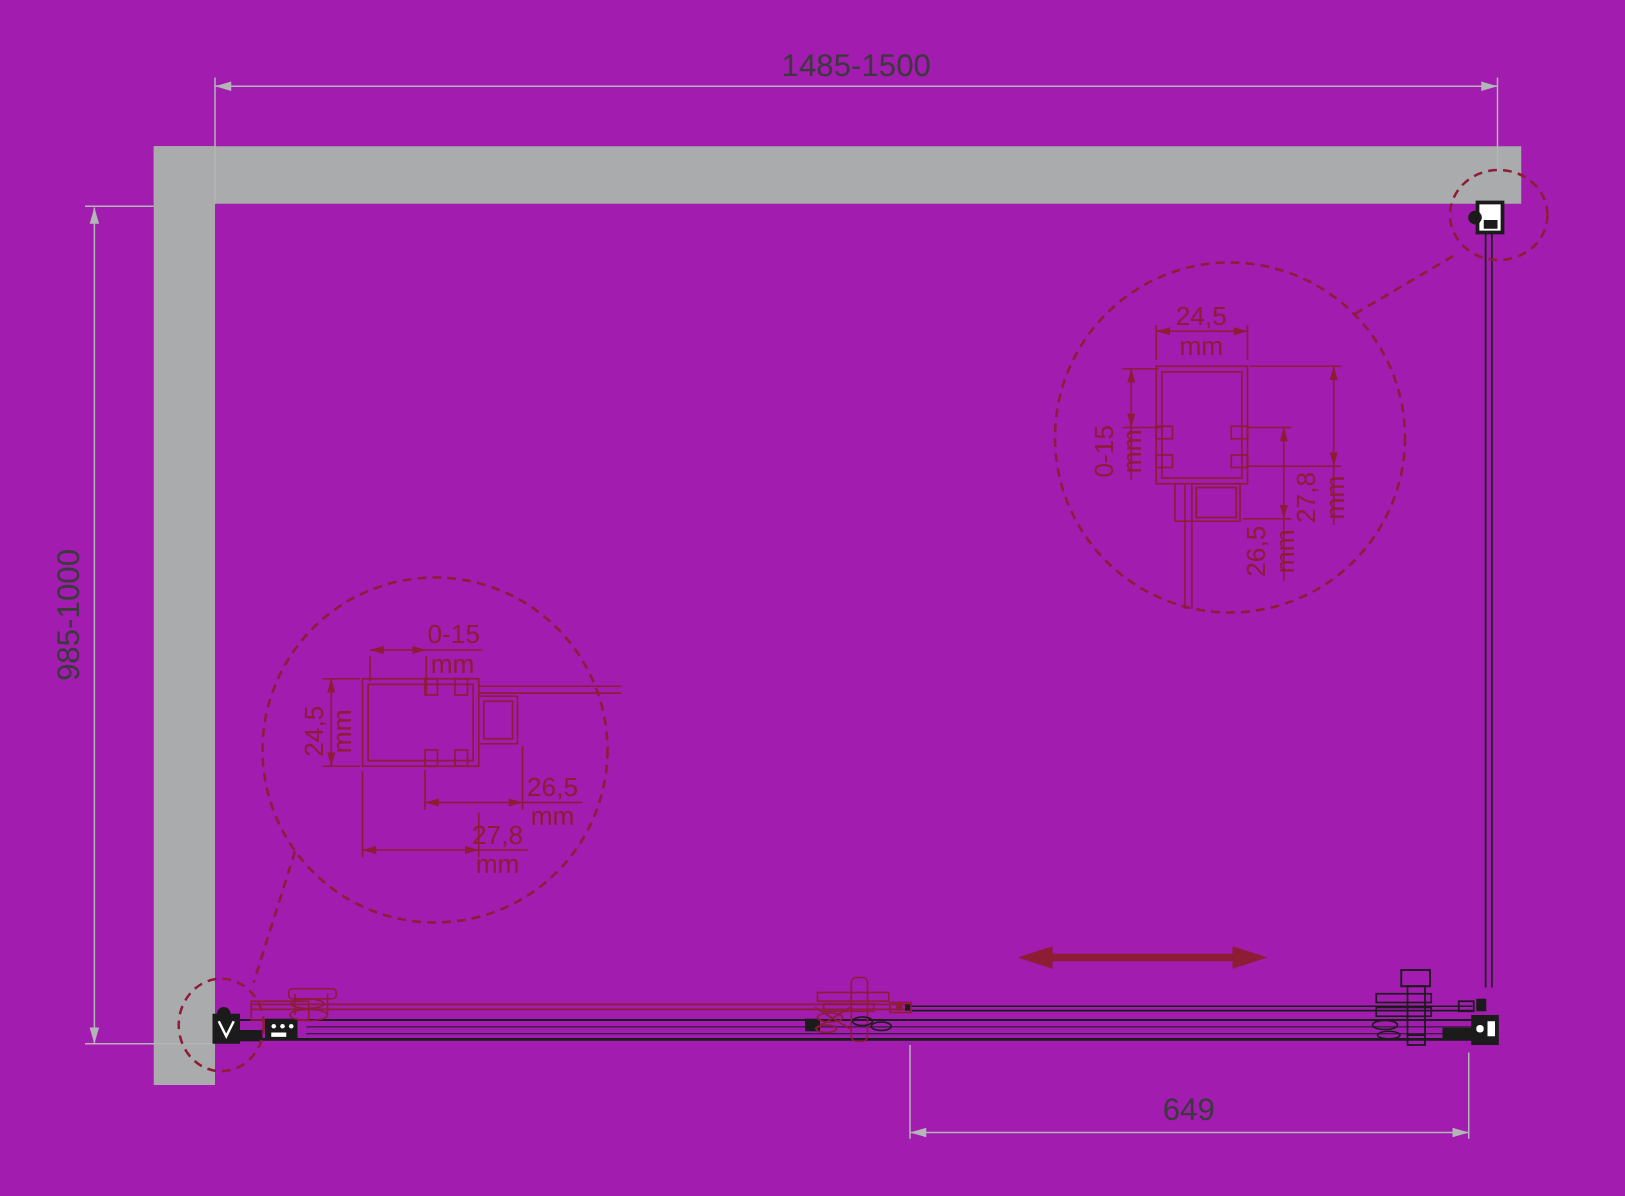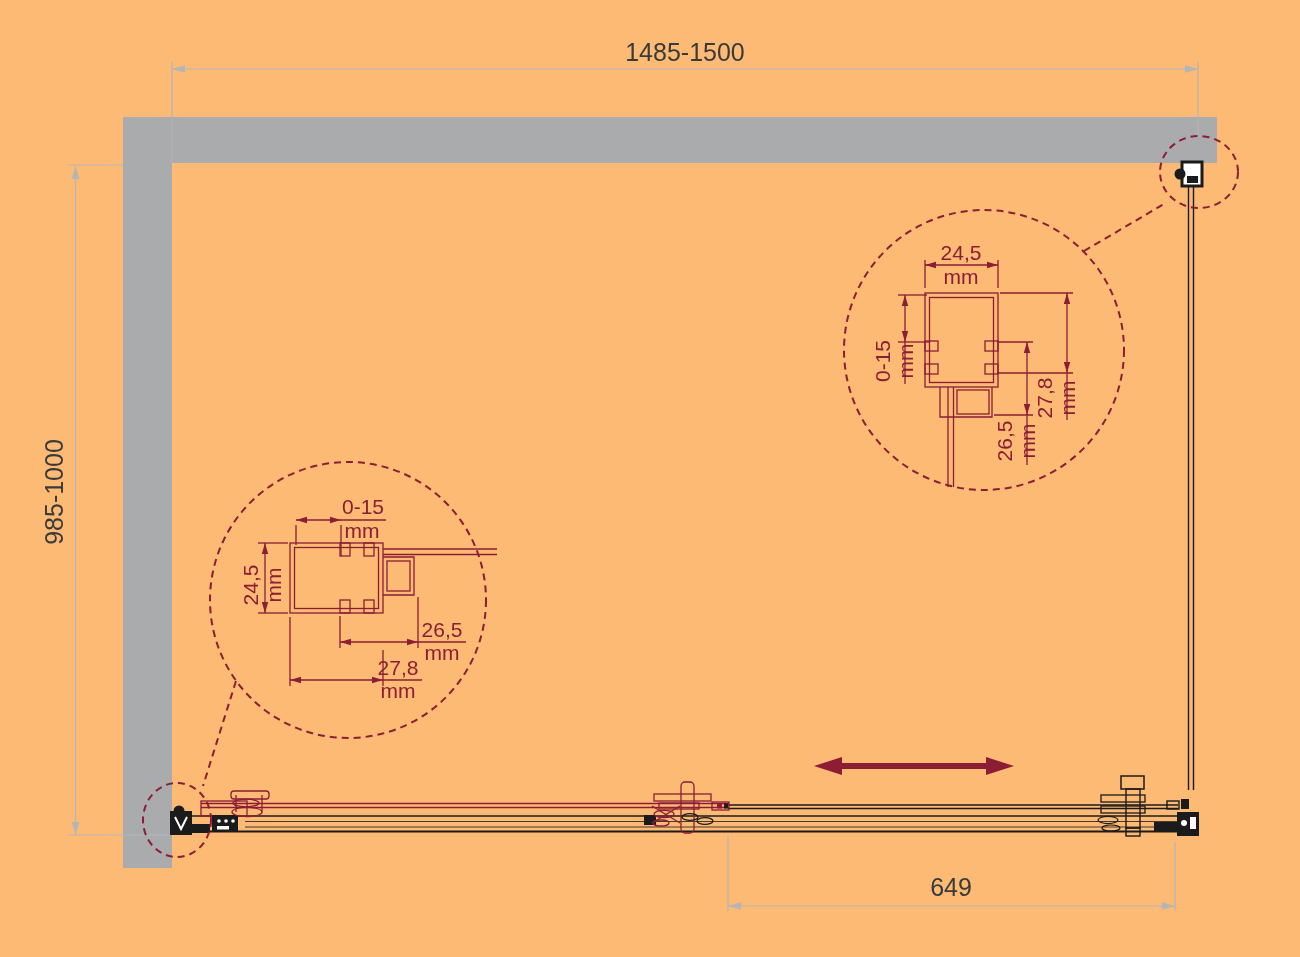--- a/index.html
+++ b/index.html
@@ -1,16 +1,16 @@
 <!DOCTYPE html>
 <html><head>
 <meta charset="utf-8">
 <style>
   html,body{margin:0;padding:0;background:#ffffff;}
-  .stage{position:relative;width:1300px;height:957px;background:#fdba74;overflow:hidden;
+  .stage{position:relative;width:1300px;height:957px;background:#a21caf;overflow:hidden;
          font-family:"Liberation Sans", sans-serif;}
   svg{display:block;}
   text{font-family:"Liberation Sans", sans-serif;}
   .dim-main{fill:#3a3a3a;font-size:25px;}
   .dim-detail{fill:#8c1d35;font-size:21px;}
   .thinred{stroke:#8c1d35;stroke-width:1.3;fill:none;}
   .redline{stroke:#8c1d35;fill:none;}
   .blk{stroke:#1b1b1b;fill:none;}
   .dimline{stroke:#b3b5b7;stroke-width:1.2;fill:none;}
   .dash{stroke:#8c1d35;stroke-width:2;fill:none;stroke-dasharray:7 5;}

